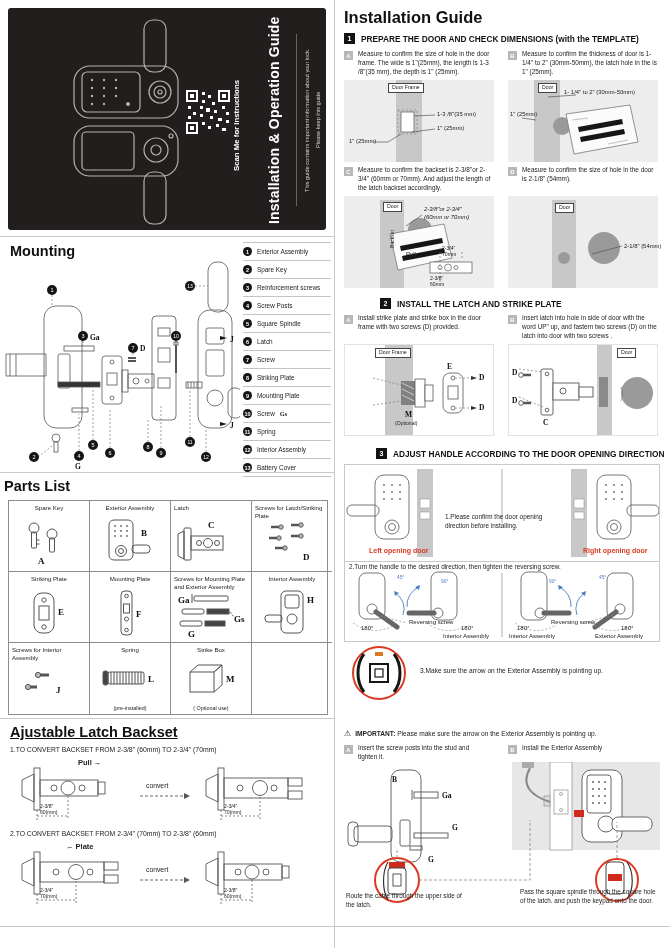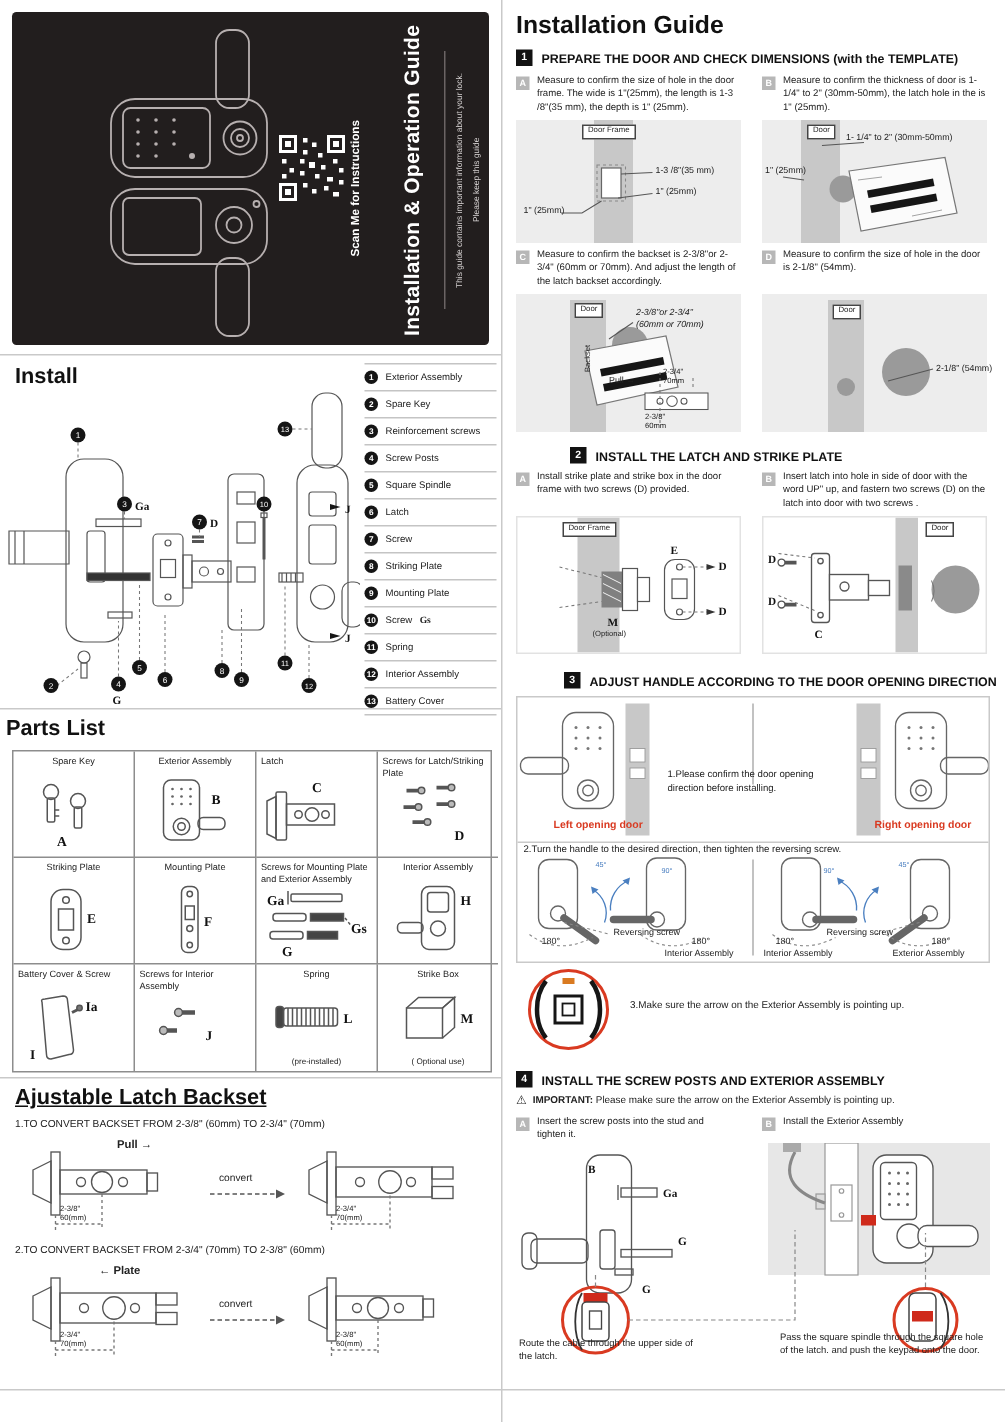--- a/index.html
+++ b/index.html
@@ -130,21 +130,21 @@
       <div class="vtext" style="left:224px;top:48px;height:140px;text-align:center;font-size:7.8px;font-weight:bold;color:#fff;">Scan Me for Instructions</div>
       <div class="vtext" style="left:258px;top:8px;height:208px;text-align:center;font-size:14px;font-weight:bold;color:#fff;letter-spacing:0.2px;">Installation &amp; Operation Guide</div>
       <div class="abs" style="left:288px;top:26px;width:1px;height:172px;background:#6b6464;"></div>
       <div class="vtext" style="left:294px;top:10px;height:204px;text-align:center;font-size:5.6px;line-height:2.0;color:#d8d4d4;">
         <div>This guide contains important information about your lock.</div>
         <div>Please keep this guide</div>
       </div>
     </div>
 
     <div class="rule" style="left:0;top:236px;width:334px;height:1px;"></div>
-    <div class="abs sectitle" style="left:10px;top:243px;">Install</div>
+    <div class="abs sectitle" style="left:10px;top:243px;">Mounting</div>
 
     <svg class="abs" style="left:2px;top:258px;" width="238" height="214" viewBox="0 0 238 214">
       <g stroke="#555" stroke-width="0.8" fill="none">
         <path d="M4,96 h40 v22 h-40 z"></path>
           <path d="M8,96 v22 M14,96 v22"></path>
         <rect x="42" y="48" width="38" height="122" rx="12"></rect>
         <rect x="56" y="96" width="12" height="34" rx="2"></rect>
         <circle cx="54" cy="180" r="4"></circle>
           <rect x="52" y="184" width="4" height="10"></rect>
         <rect x="62" y="88" width="30" height="5"></rect>
@@ -447,32 +447,20 @@
           <g stroke="#555" fill="none" stroke-width="1">
             <rect x="26" y="2" width="22" height="42" rx="5"></rect>
             <rect x="30" y="6" width="14" height="13" rx="2"></rect>
             <circle cx="37" cy="30" r="5"></circle>
             <rect x="10" y="26" width="17" height="7" rx="3"></rect>
           </g>
           <text class="sl" x="52" y="14">H</text>
         </svg>
       </div>
 
-      <div class="pcell">
-        <div class="pname ln">Battery Cover &amp; Screw</div>
-        <svg width="74" height="50" viewBox="0 0 74 50">
-          <g stroke="#555" fill="none" stroke-width="1">
-            <path d="M16,8 Q15,6 18,6 L30,4 Q33,4 33,7 L37,40 Q37,43 34,43 L22,46 Q19,46 19,43 Z"></path>
-            <path d="M40,13 l-4,2" stroke-width="2"></path>
-              <circle cx="41" cy="12" r="1.8" fill="#777"></circle>
-          </g>
-          <text class="sl" x="45" y="14">Ia</text>
-          <text class="sl" x="8" y="46">I</text>
-        </svg>
-      </div>
 
       <div class="pcell">
         <div class="pname ln">Screws for Interior Assembly</div>
         <svg width="74" height="44" viewBox="0 0 74 44">
           <g stroke="#555" stroke-width="1" fill="#bbb">
             <g transform="translate(28,12)">
                 <path d="M0,2 h9" stroke-width="3"></path>
                 <circle cx="-2" cy="2" r="2.6"></circle>
               </g>
             <g transform="translate(18,24)">
@@ -928,24 +916,20 @@
       <svg width="50" height="50" viewBox="0 0 50 50">
         <path d="M10,6 C2,16 2,34 10,44" stroke="#161616" stroke-width="3" fill="none"></path>
         <path d="M40,6 C48,16 48,34 40,44" stroke="#161616" stroke-width="3" fill="none"></path>
         <rect x="16" y="16" width="18" height="18" fill="#fff" stroke="#161616" stroke-width="2"></rect>
         <rect x="21" y="21" width="8" height="8" fill="none" stroke="#161616" stroke-width="1.2"></rect>
         <rect x="21" y="4" width="8" height="4" fill="#d97a21"></rect>
       </svg>
     </div>
     <div class="note" style="left:76px;top:666px;width:220px;font-size:6.6px;">3.Make sure the arrow on the Exterior Assembly is pointing up.</div>
 
-    <div class="abs stephead" style="left:0;top:714px;width:316px;">
-      <span class="numbox">4</span>
-      <span>INSTALL THE SCREW POSTS AND EXTERIOR ASSEMBLY</span>
-    </div>
     <div class="abs" style="left:0;top:729px;font-size:6.6px;color:#222;display:flex;gap:4px;align-items:center;">
       <span style="font-size:8px;">⚠</span>
       <span><b>IMPORTANT:</b>
       <span>Please make sure the arrow on the Exterior Assembly is pointing up.</span></span>
     </div>
     <div class="abs sub" style="left:0;top:744px;width:140px;">
       <span class="letterbox">A</span>
       <span class="subtxt">Insert the screw posts into the stud and tighten it.</span>
     </div>
     <div class="abs sub" style="left:164px;top:744px;width:150px;">

